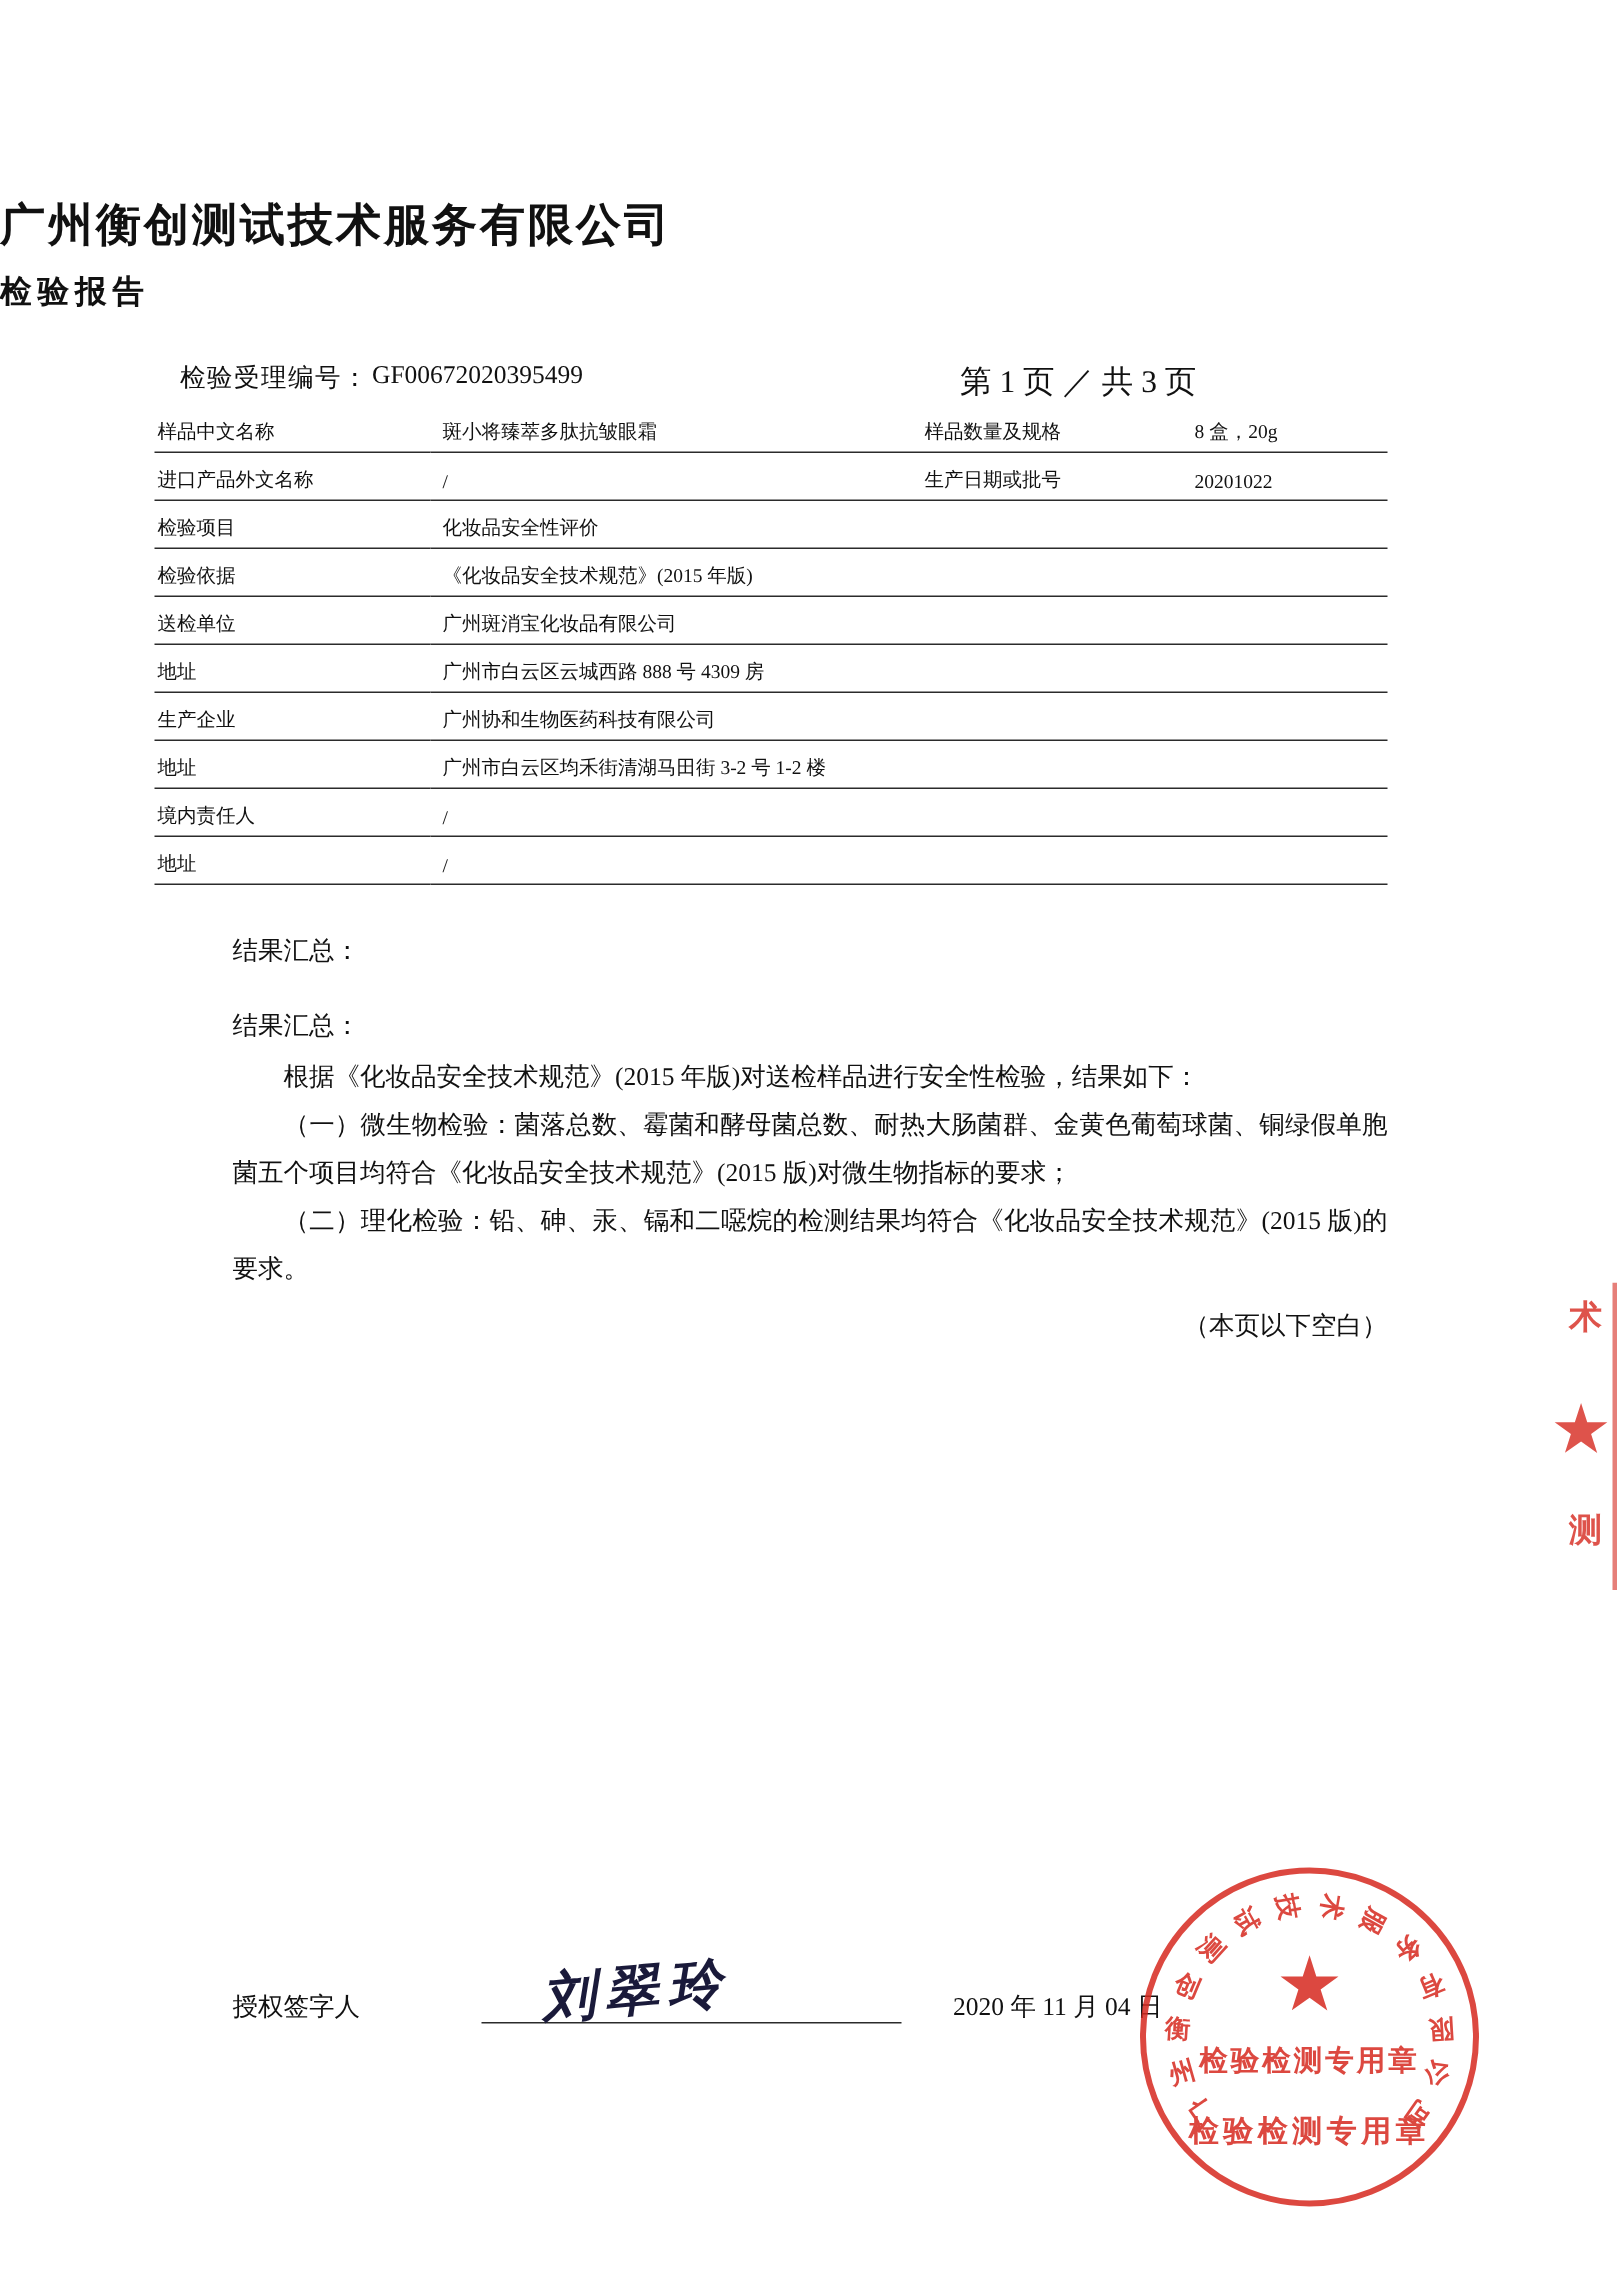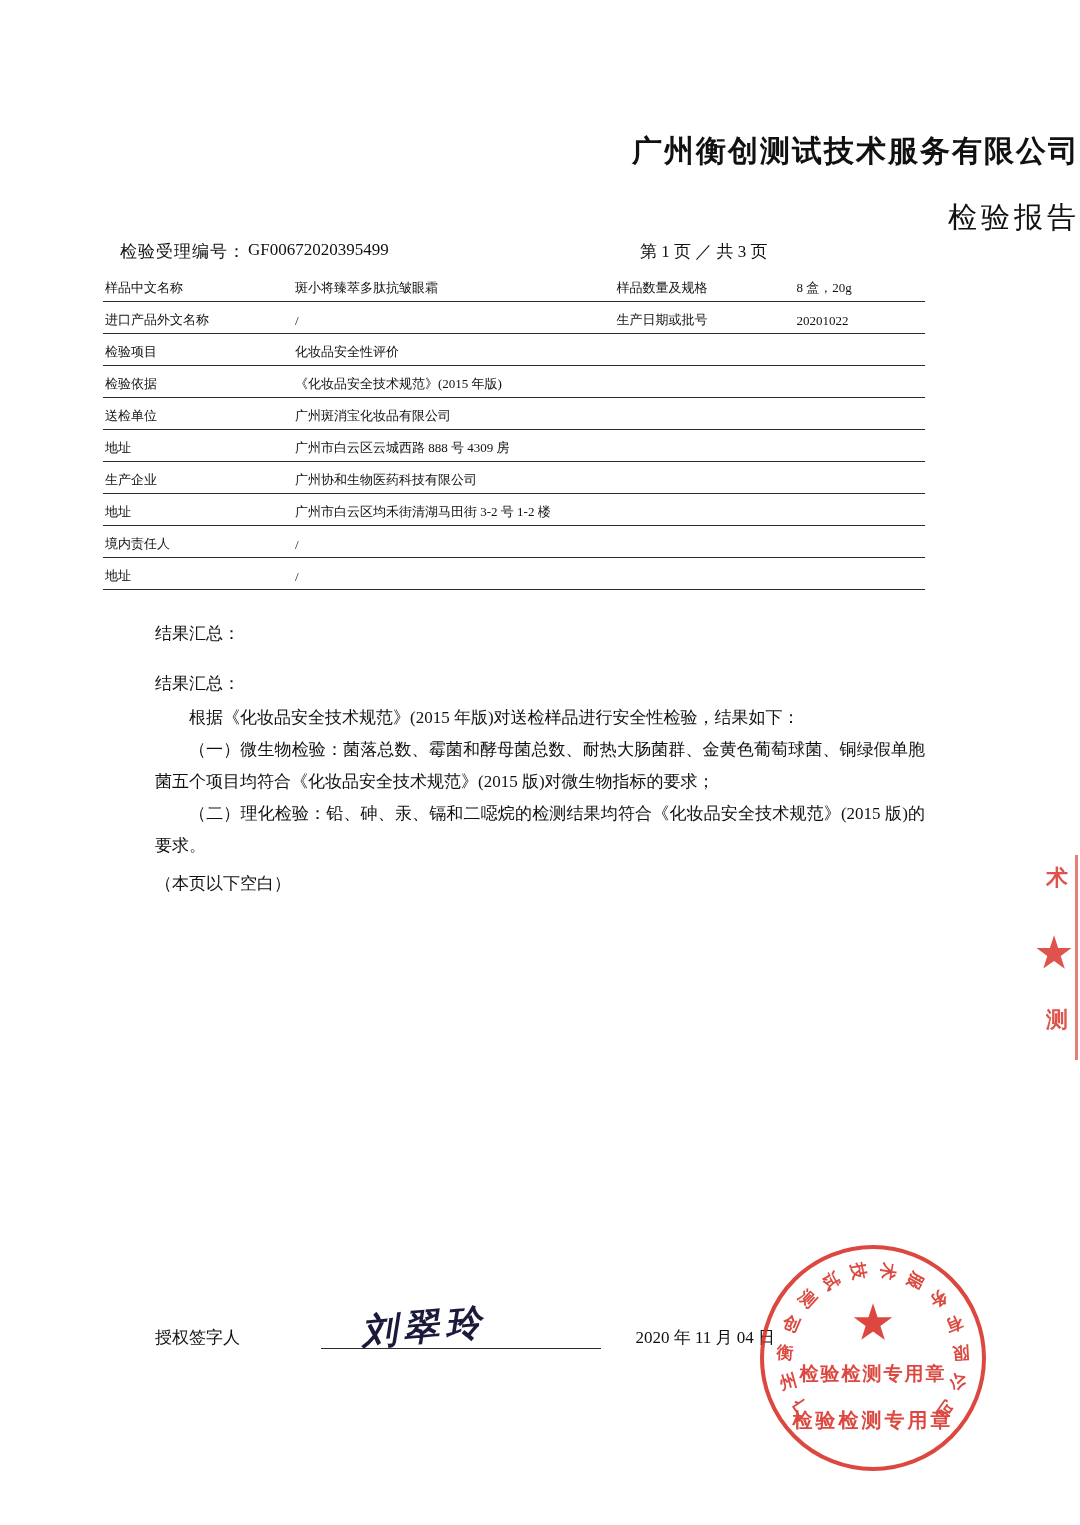--- a/index.html
+++ b/index.html
@@ -21,33 +21,33 @@
     left: 0; top: 0;
     width: 1080px;
     height: 1525px;
   }
 
   .title-block {
     position: absolute;
     left: 0;
     top: 130px;
     width: 1080px;
-    text-align: right;
+    text-align: left;
   }
   .company-name {
     font-size: 30px;
     font-weight: bold;
     letter-spacing: 2px;
     line-height: 1.4;
   }
   .report-title {
-    font-size: 29px;
-    font-weight: normal;
+    font-size: 21px;
+    font-weight: bold;
     letter-spacing: 4px;
-    margin-top: 26px;
+    margin-top: 8px;
   }
 
   .accept-row {
     position: absolute;
     left: 120px;
     top: 240px;
     width: 830px;
     font-size: 17px;
     display: flex;
     align-items: flex-start;
@@ -56,21 +56,21 @@
     letter-spacing: 1px;
   }
   .accept-value {
     margin-left: 2px;
     font-family: "Liberation Serif", serif;
   }
   .page-no {
     position: absolute;
     left: 520px;
     top: 0;
-    font-size: 17px;
+    font-size: 21px;
     white-space: nowrap;
   }
 
   
   .info-table {
     position: absolute;
     left: 103px;
     top: 270px;
     width: 822px;
     border-collapse: collapse;
@@ -130,21 +130,21 @@
     width: 770px;
     font-size: 17px;
     line-height: 32px;
     text-align: justify;
   }
   .result-body p {
     margin: 0;
   }
   .ind { text-indent: 34px; }
   .blank-note {
-    text-align: left;
+    text-align: right;
     margin-top: 6px !important;
   }
 
   
   .sign-row {
     position: absolute;
     left: 155px;
     top: 1322px;
     width: 620px;
     font-size: 17px;

